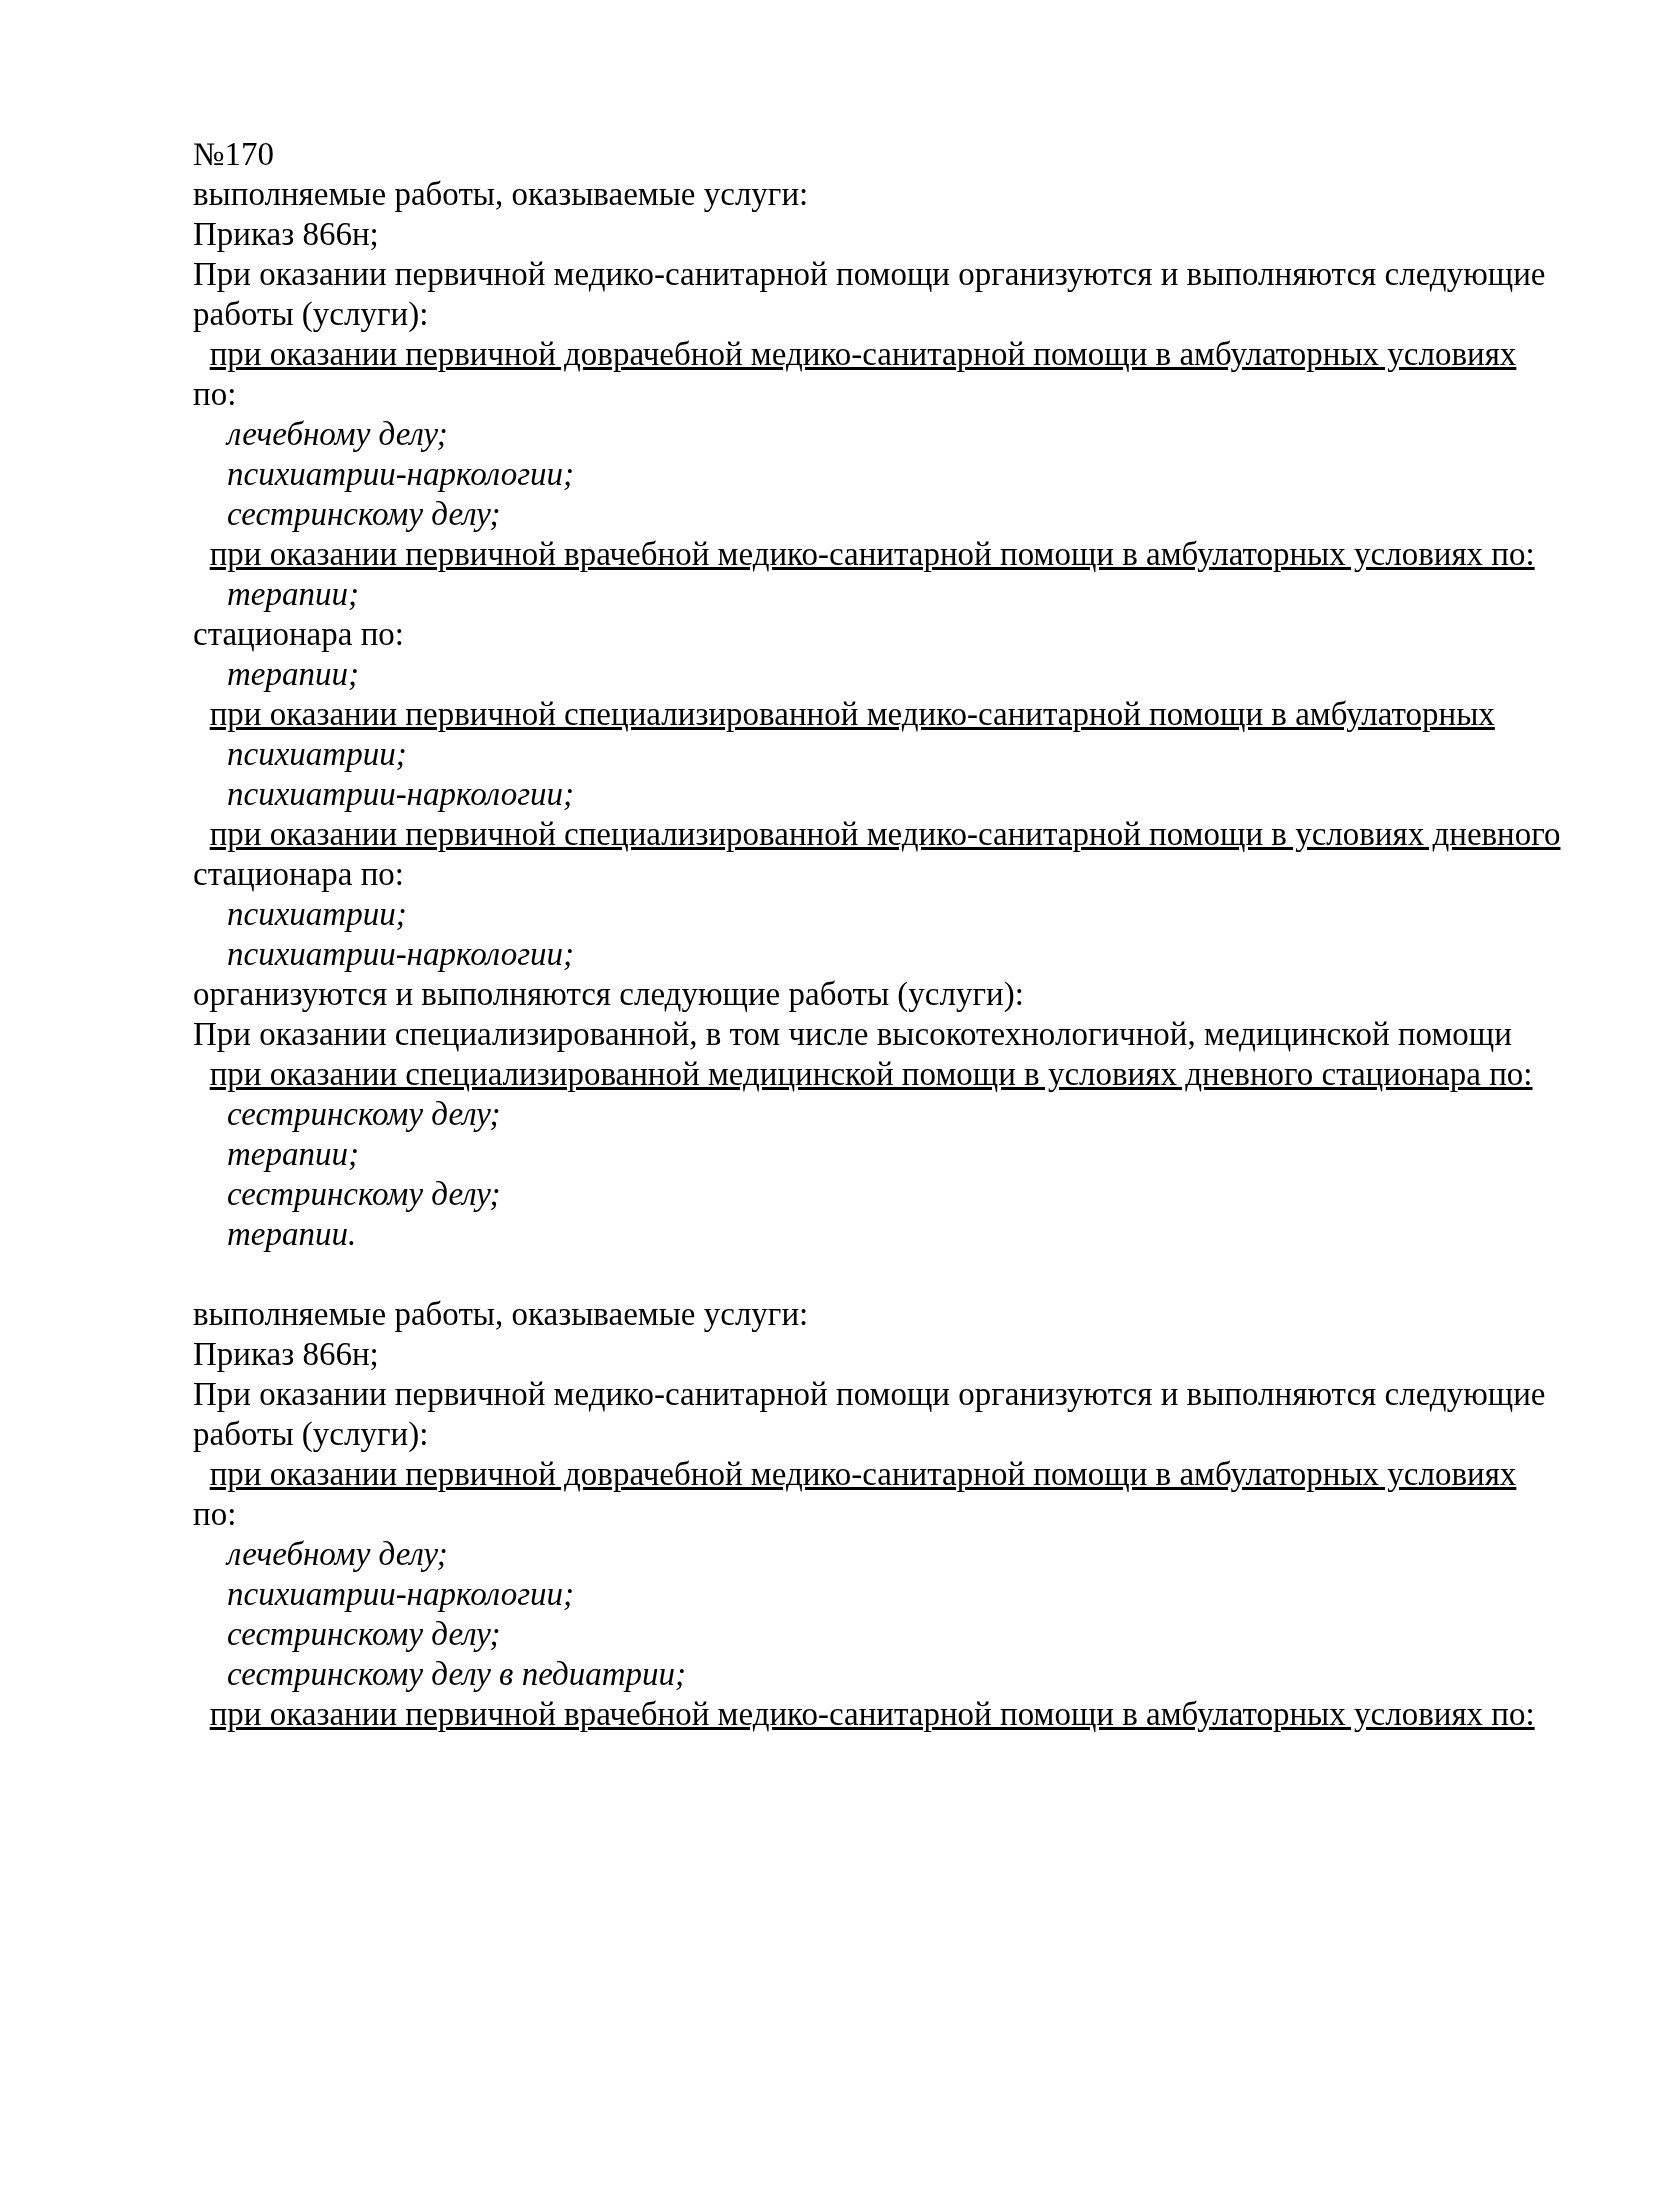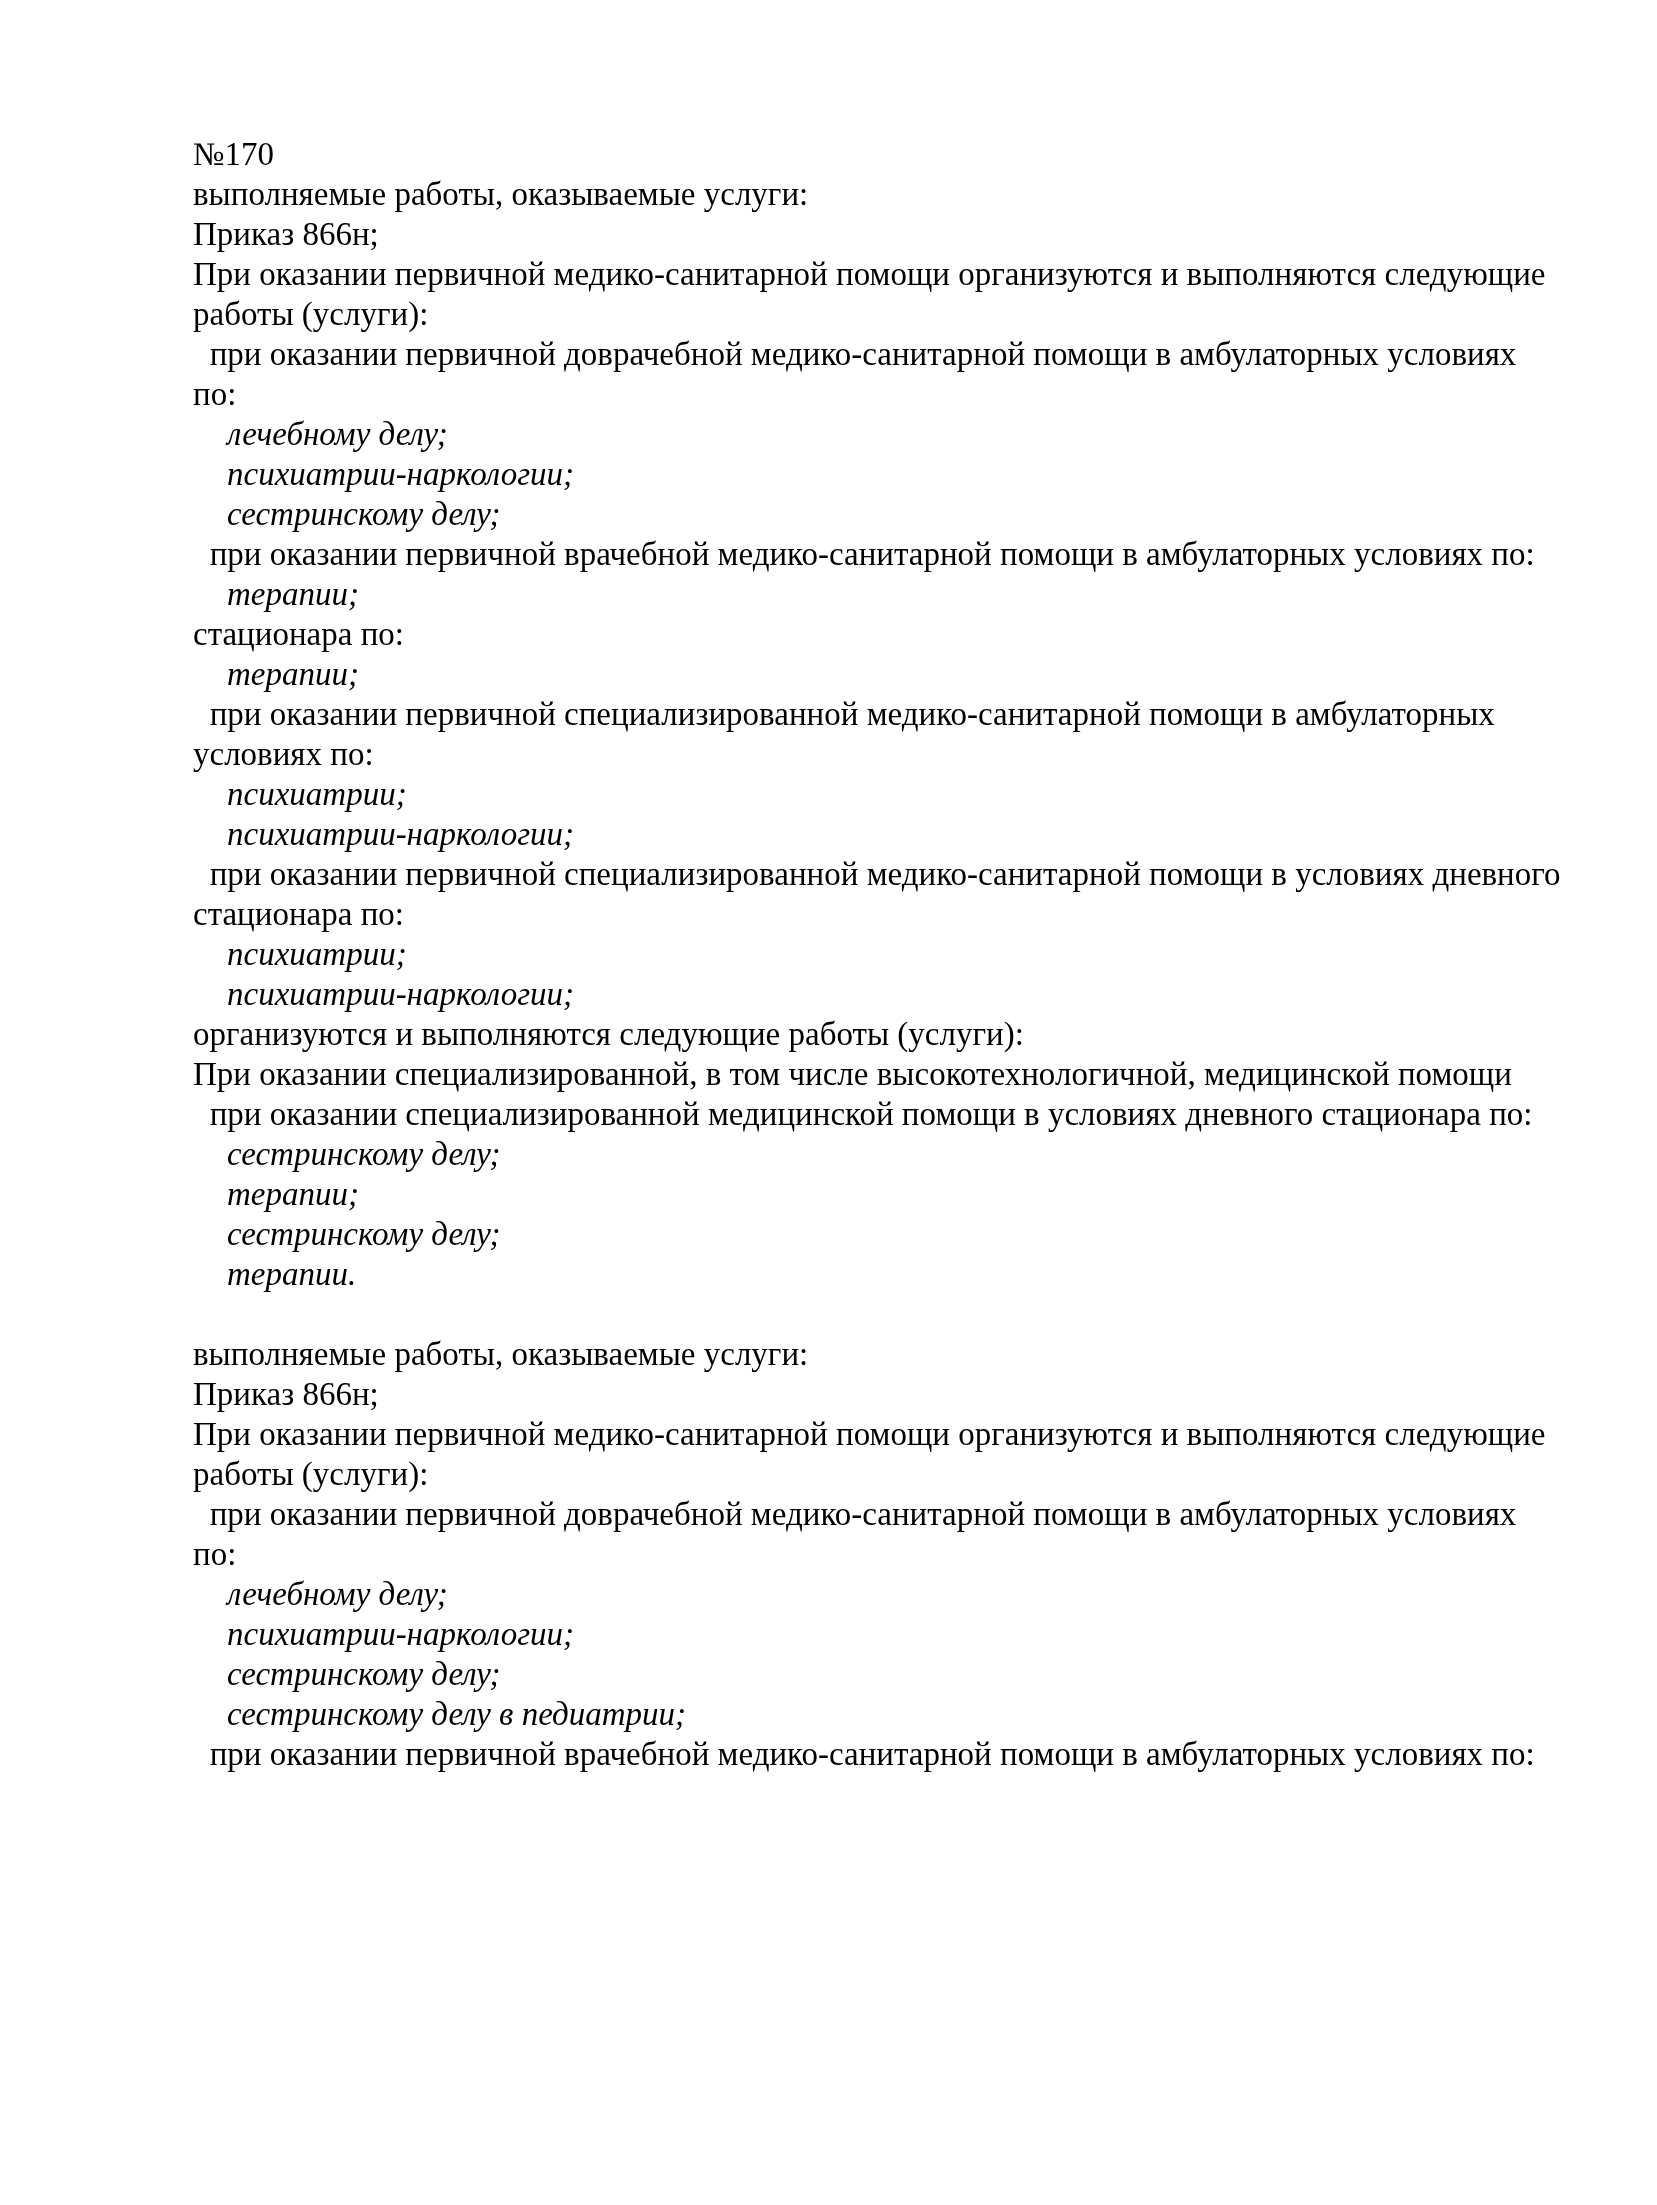--- a/index.html
+++ b/index.html
@@ -29,21 +29,21 @@
   .line {
     font-family: "Liberation Serif", "DejaVu Serif", serif;
     font-size: 33px;
     line-height: 40px;
     height: 40px;
     color: #000000;
     white-space: pre;
     text-align: left;
   }
   .indent-0 { padding-left: 0; }
-  .indent-1 { padding-left: 16.7px; }
+  .indent-1 { padding-left: 16.7px; text-decoration: underline; }
   .indent-2 { padding-left: 34px; font-style: italic; }
 </style>
 </head>
 <body>
 
 <div class="page">
   <div class="doc-text">
       <div class="line indent-0">№170</div>
       <div class="line indent-0">выполняемые работы, оказываемые услуги:</div>
       <div class="line indent-0">Приказ 866н;</div>
@@ -52,21 +52,20 @@
       <div class="line indent-1">при оказании первичной доврачебной медико-санитарной помощи в амбулаторных условиях</div>
       <div class="line indent-0">по:</div>
       <div class="line indent-2">лечебному делу;</div>
       <div class="line indent-2">психиатрии-наркологии;</div>
       <div class="line indent-2">сестринскому делу;</div>
       <div class="line indent-1">при оказании первичной врачебной медико-санитарной помощи в амбулаторных условиях по:</div>
       <div class="line indent-2">терапии;</div>
       <div class="line indent-0">стационара по:</div>
       <div class="line indent-2">терапии;</div>
       <div class="line indent-1">при оказании первичной специализированной медико-санитарной помощи в амбулаторных</div>
-      <div class="line indent-0">условиях по:</div>
       <div class="line indent-2">психиатрии;</div>
       <div class="line indent-2">психиатрии-наркологии;</div>
       <div class="line indent-1">при оказании первичной специализированной медико-санитарной помощи в условиях дневного</div>
       <div class="line indent-0">стационара по:</div>
       <div class="line indent-2">психиатрии;</div>
       <div class="line indent-2">психиатрии-наркологии;</div>
       <div class="line indent-0">организуются и выполняются следующие работы (услуги):</div>
       <div class="line indent-0">При оказании специализированной, в том числе высокотехнологичной, медицинской помощи</div>
       <div class="line indent-1">при оказании специализированной медицинской помощи в условиях дневного стационара по:</div>
       <div class="line indent-2">сестринскому делу;</div>

